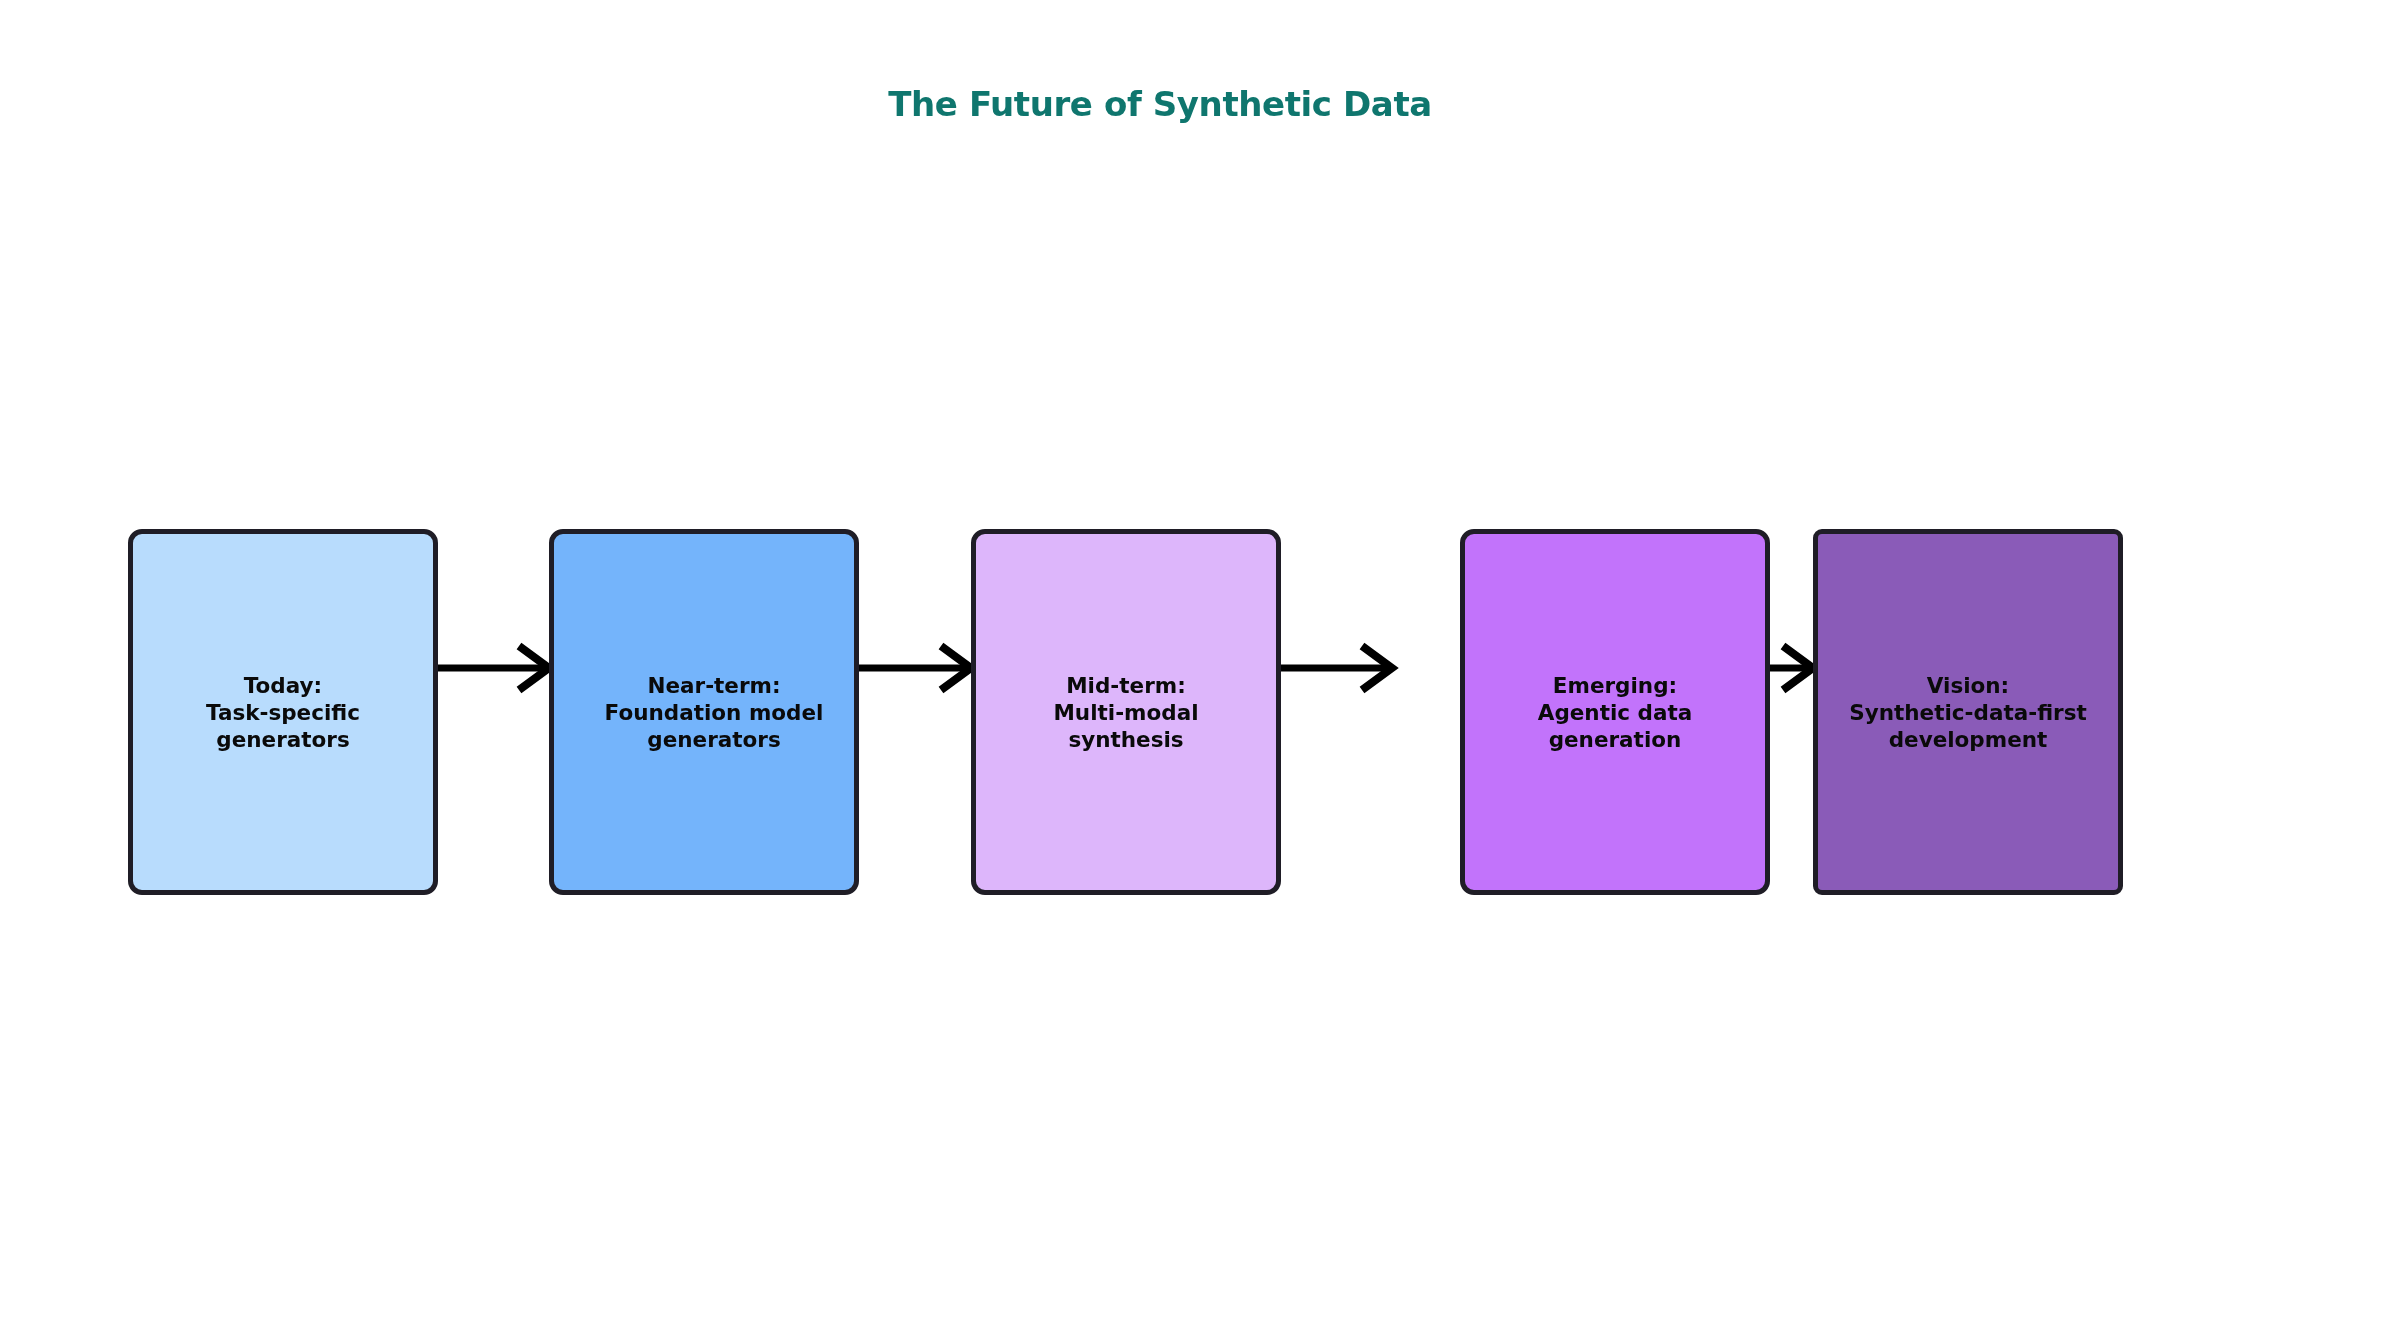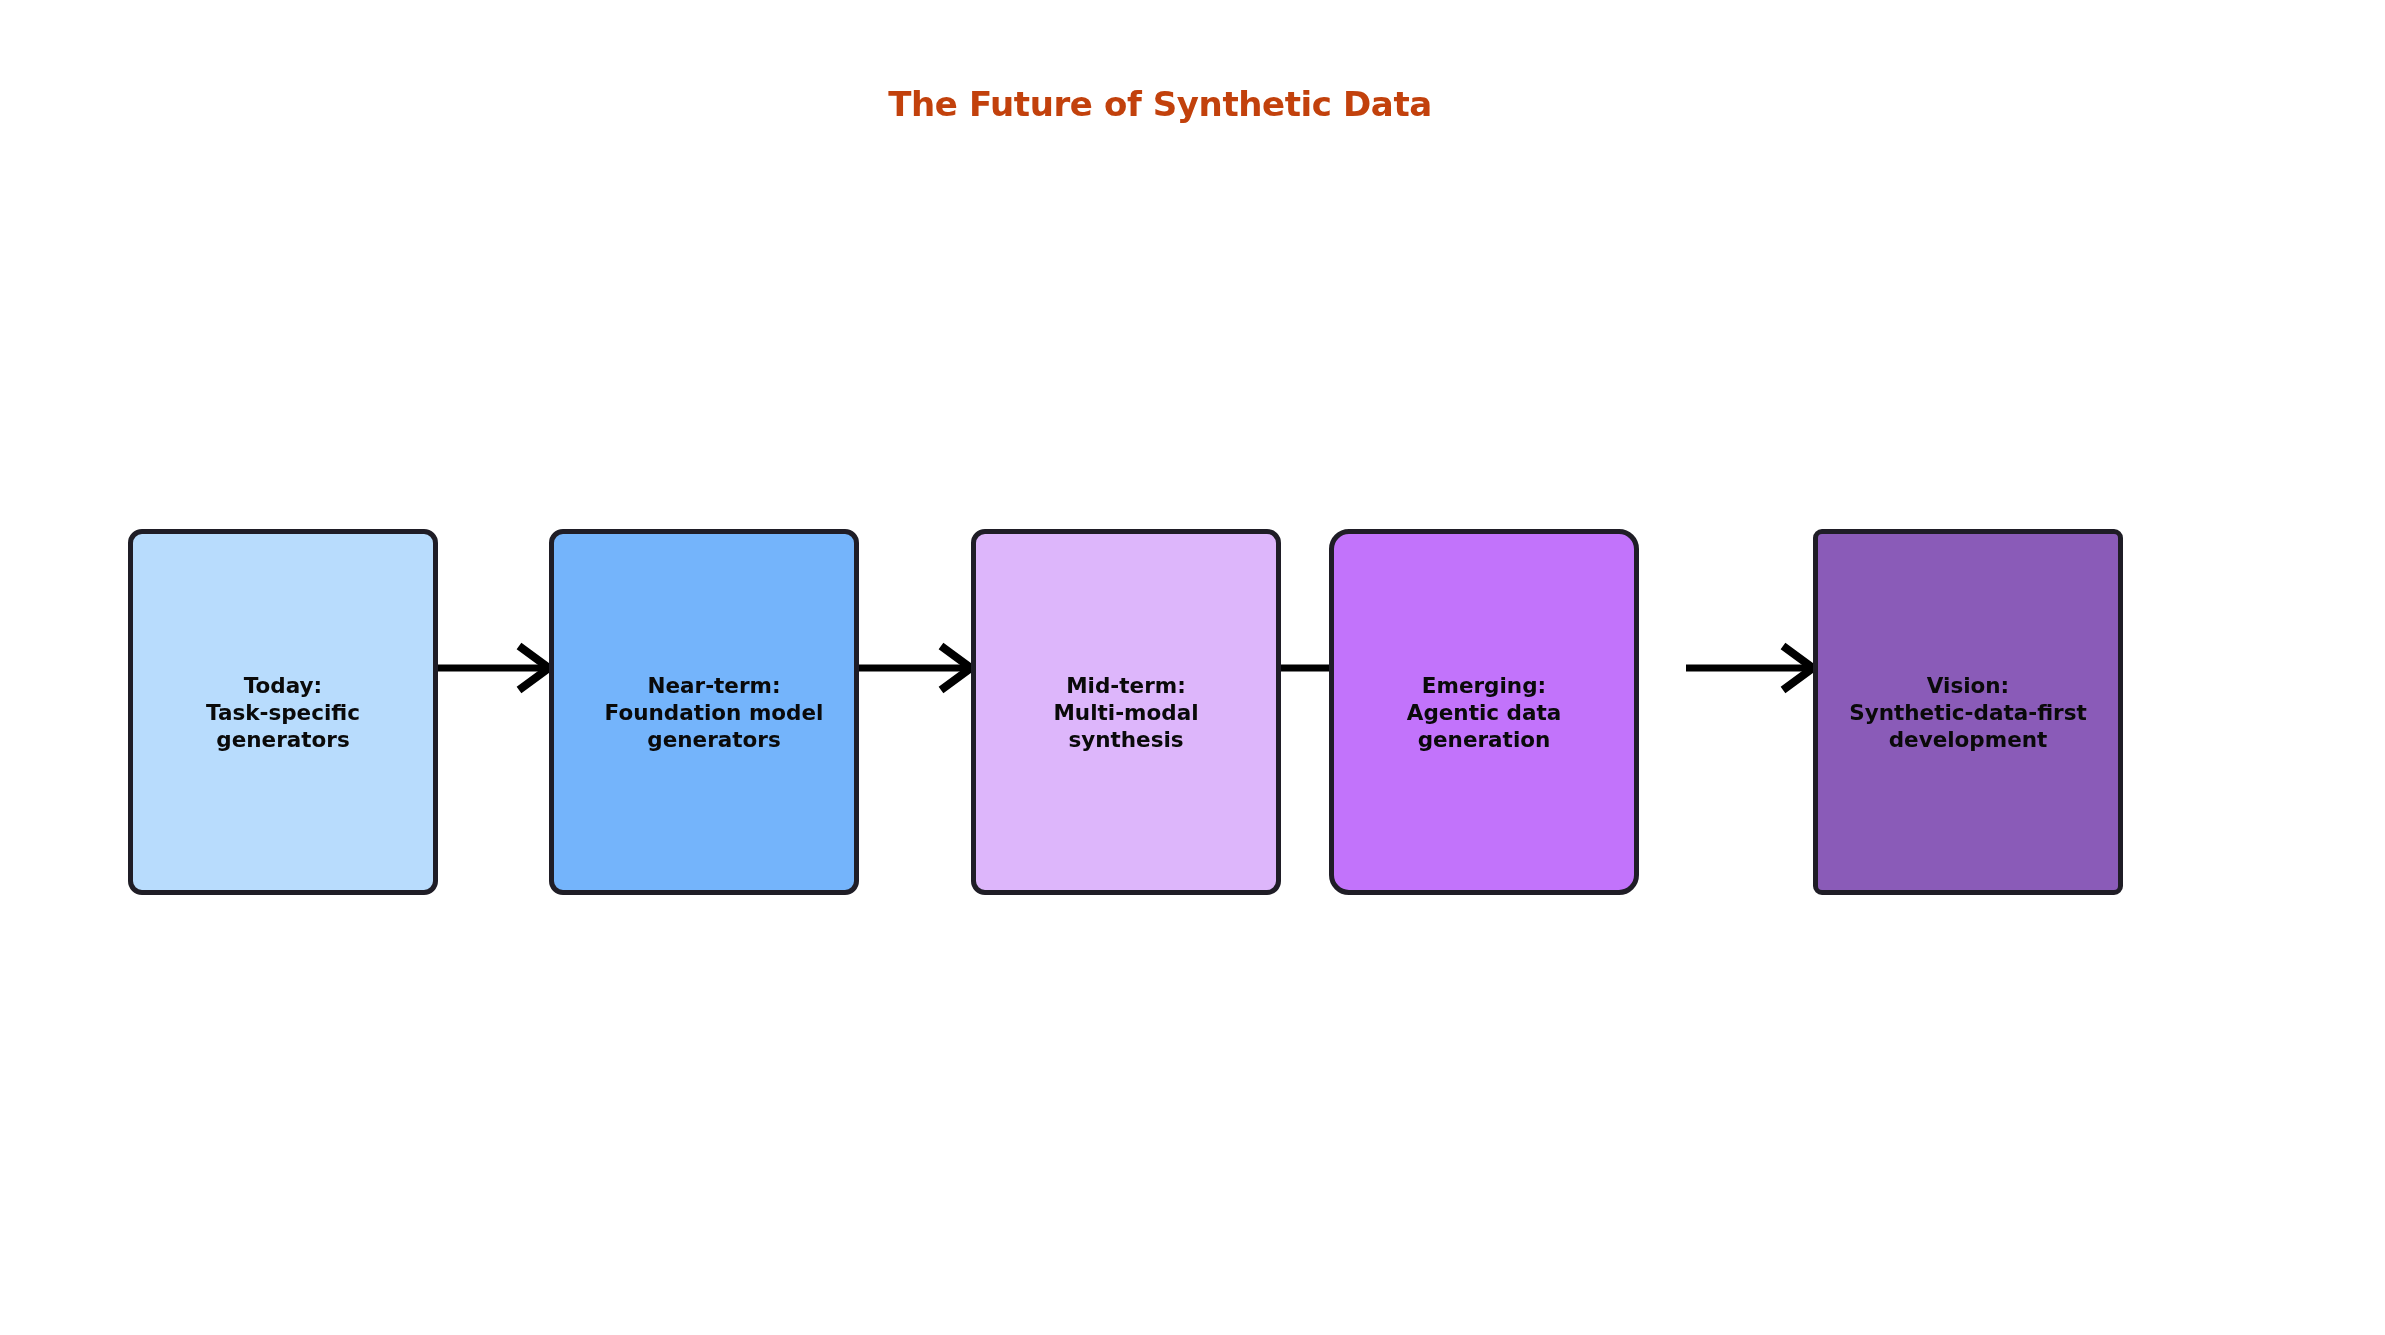--- a/index.html
+++ b/index.html
@@ -25,21 +25,21 @@
   
   .diagram-title {
     position: absolute;
     left: 0;
     top: 84px;
     width: 2320px;
     text-align: center;
     font-size: 34px;
     font-weight: bold;
     letter-spacing: -0.4px;
-    color: #c2410c;
+    color: #0f766e;
     white-space: nowrap;
     font-family: "DejaVu Sans", "Liberation Sans", sans-serif;
   }
 
   
   .flow-row {
     position: absolute;
     left: 128px;
     top: 485px;
     width: 1995px;
@@ -68,21 +68,21 @@
     line-height: 27px;
     color: #0a0a0a;
     white-space: pre-line;
     font-family: "DejaVu Sans", "Liberation Sans", sans-serif;
   }
 
   
   .node-0 { left: 0px; }
   .node-1 { left: 421px; }
   .node-2 { left: 843px; }
-  .node-3 { left: 1201px; border-radius: 20px; }
+  .node-3 { left: 1332px; }
   .node-4 { left: 1685px; border-radius: 9px; }
 
   
   .arrow-layer {
     position: absolute;
     left: 0;
     top: 0;
     width: 2385px;
     height: 1335px;
     pointer-events: none;

